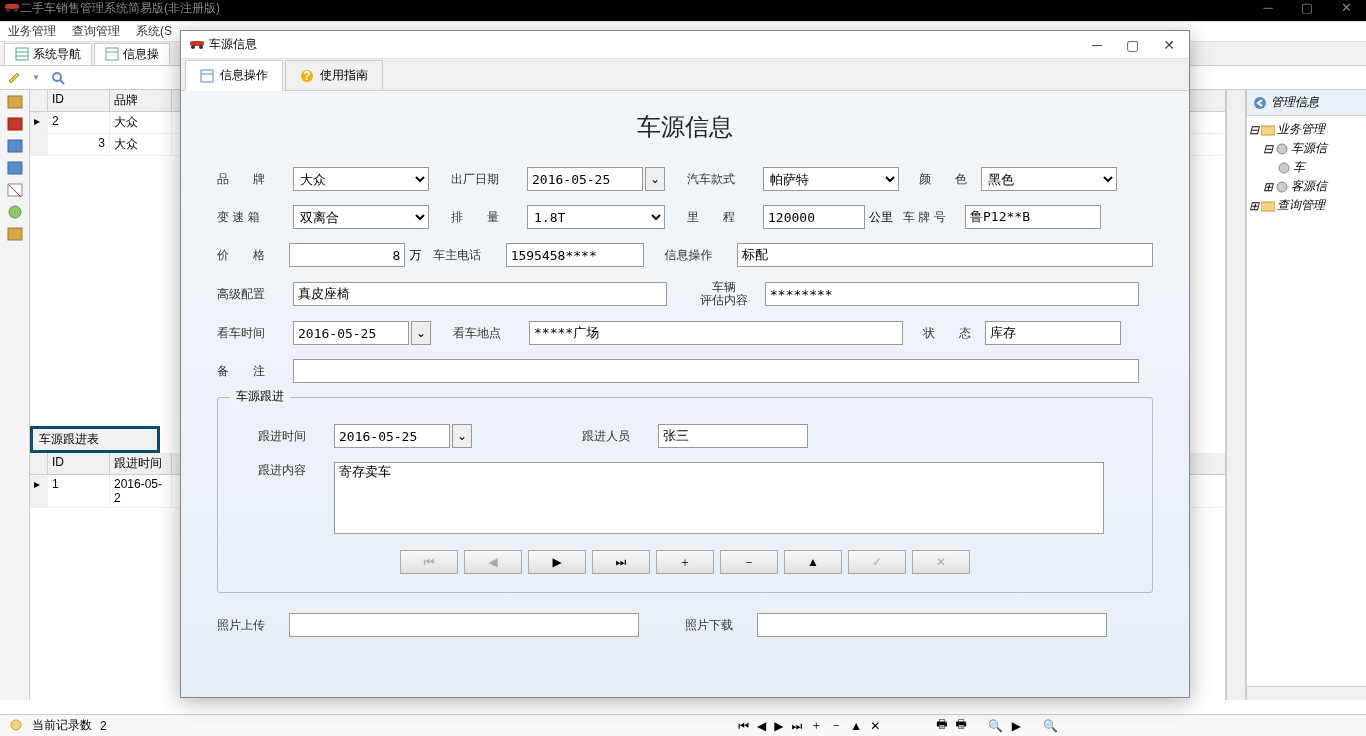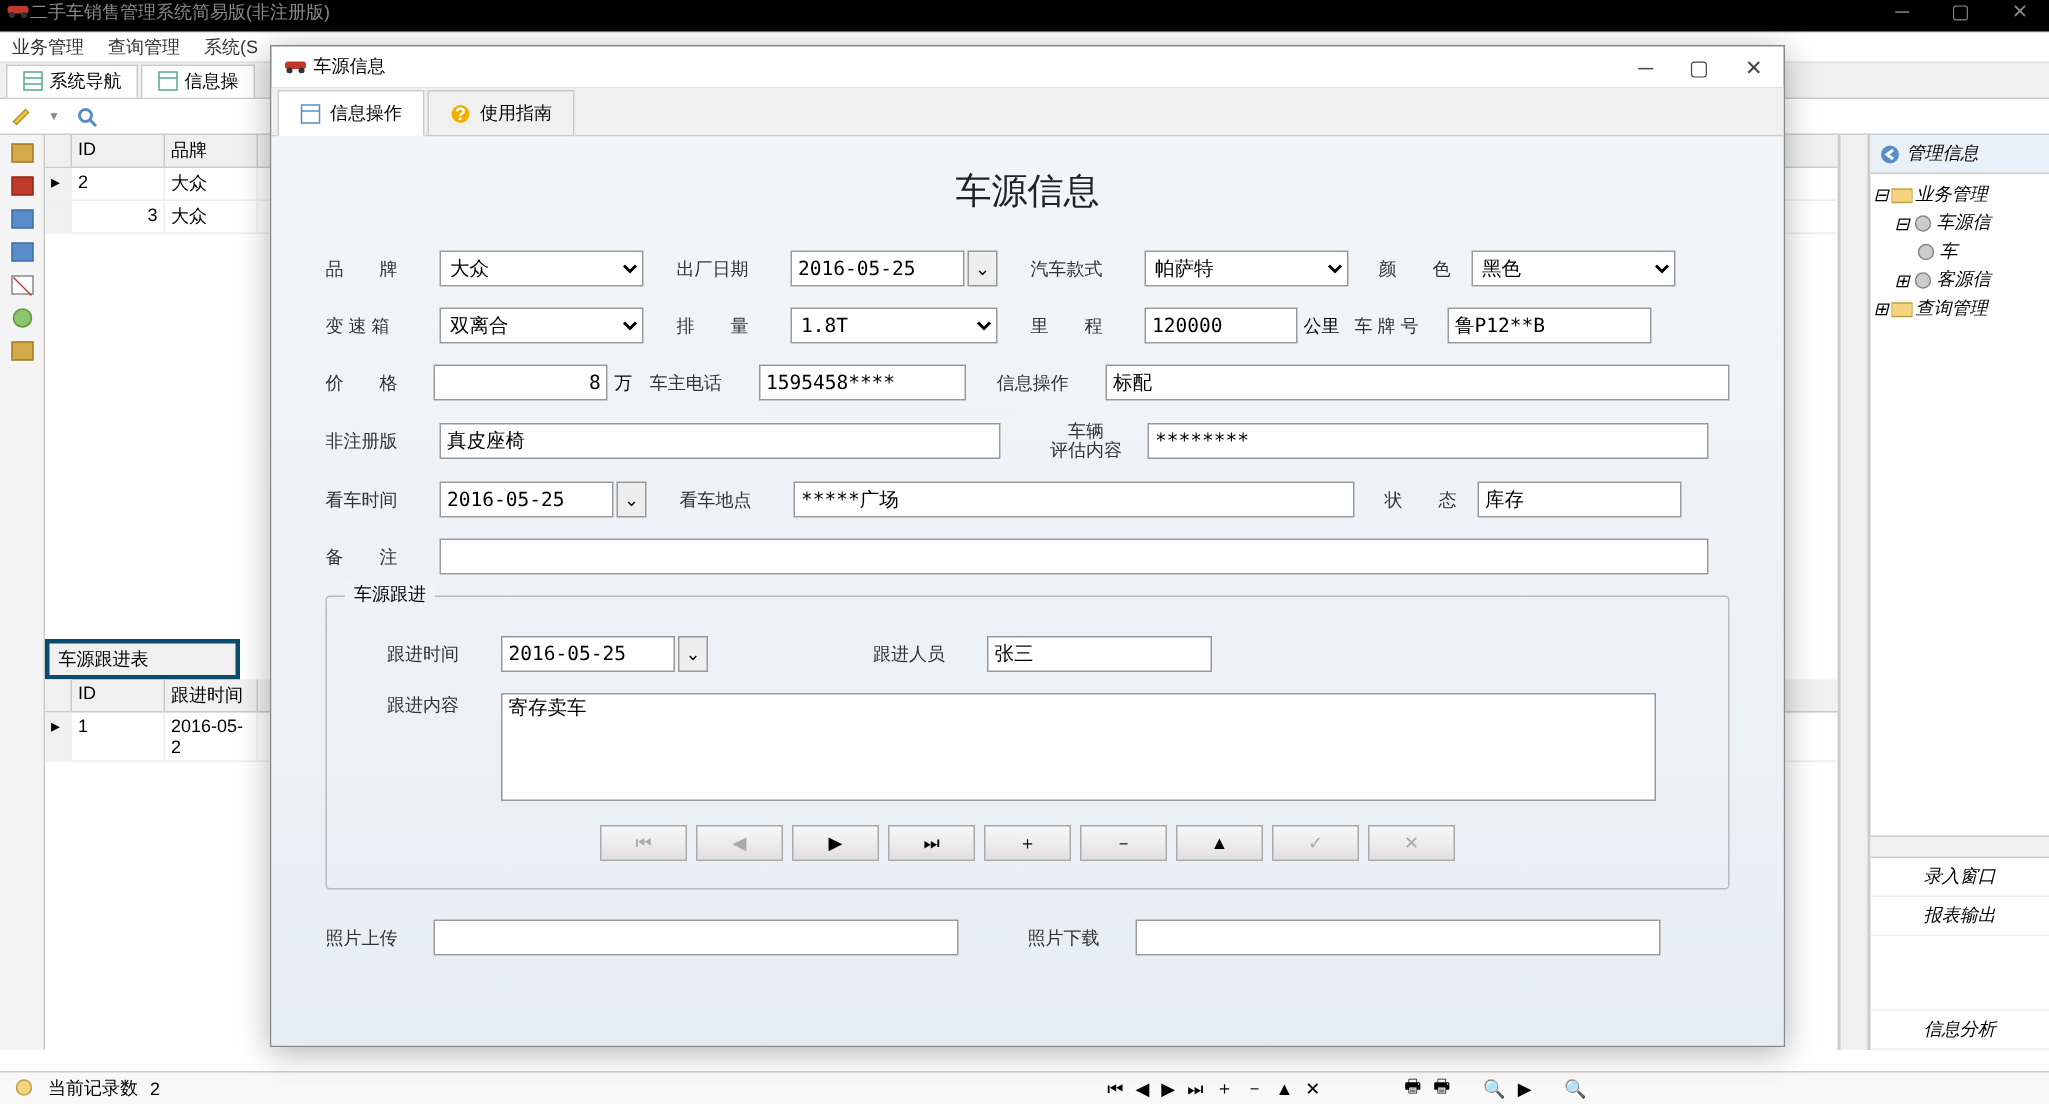--- a/index.html
+++ b/index.html
@@ -250,26 +250,20 @@
       </div>
       <div class="tree-node">
         <span>⊞</span>
         <svg class="folder-ic">
             <rect x="0" y="2" width="14" height="9" fill="#f4d47c" stroke="#c0a040"></rect>
           </svg>
         <span>查询管理</span>
       </div>
     </div>
     <div style="height:14px;background:#f0f0f0;border-top:1px solid #ccc;"></div>
-    <div class="right-bottom">
-      <div>录入窗口</div>
-      <div>报表输出</div>
-      <div style="height:50px;"></div>
-      <div>信息分析</div>
-    </div>
   </div>
 </div>
 
 <div class="status-bar">
   <svg width="16" height="16">
       <circle cx="8" cy="7" r="5" fill="#f4d47c" stroke="#c0a040"></circle>
     </svg>
   <span>当前记录数</span>
   <span>2</span>
   <div class="nav-controls">
@@ -365,21 +359,21 @@
       <span class="unit-text">万</span>
       <span style="width:4px"></span>
       <span class="form-label">车主电话</span>
       <input class="form-input" style="width: 138px;" value="1595458****">
       <span style="width:22px"></span>
       <span class="form-label">信息操作</span>
       <input class="form-input" style="width: 438px;" value="标配">
     </div>
 
     <div class="form-row">
-      <span class="form-label">非注册版</span>
+      <span class="form-label">高级配置</span>
       <input class="form-input" style="width: 374px;" value="真皮座椅">
       <span style="width:22px"></span>
       <span class="form-label" style="flex-direction:column;display:flex;text-align:center;justify-content:center;line-height:1.1">
         <span>车辆</span>
         <span>评估内容</span>
       </span>
       <input class="form-input" style="width: 374px;" value="********">
     </div>
 
     <div class="form-row">

